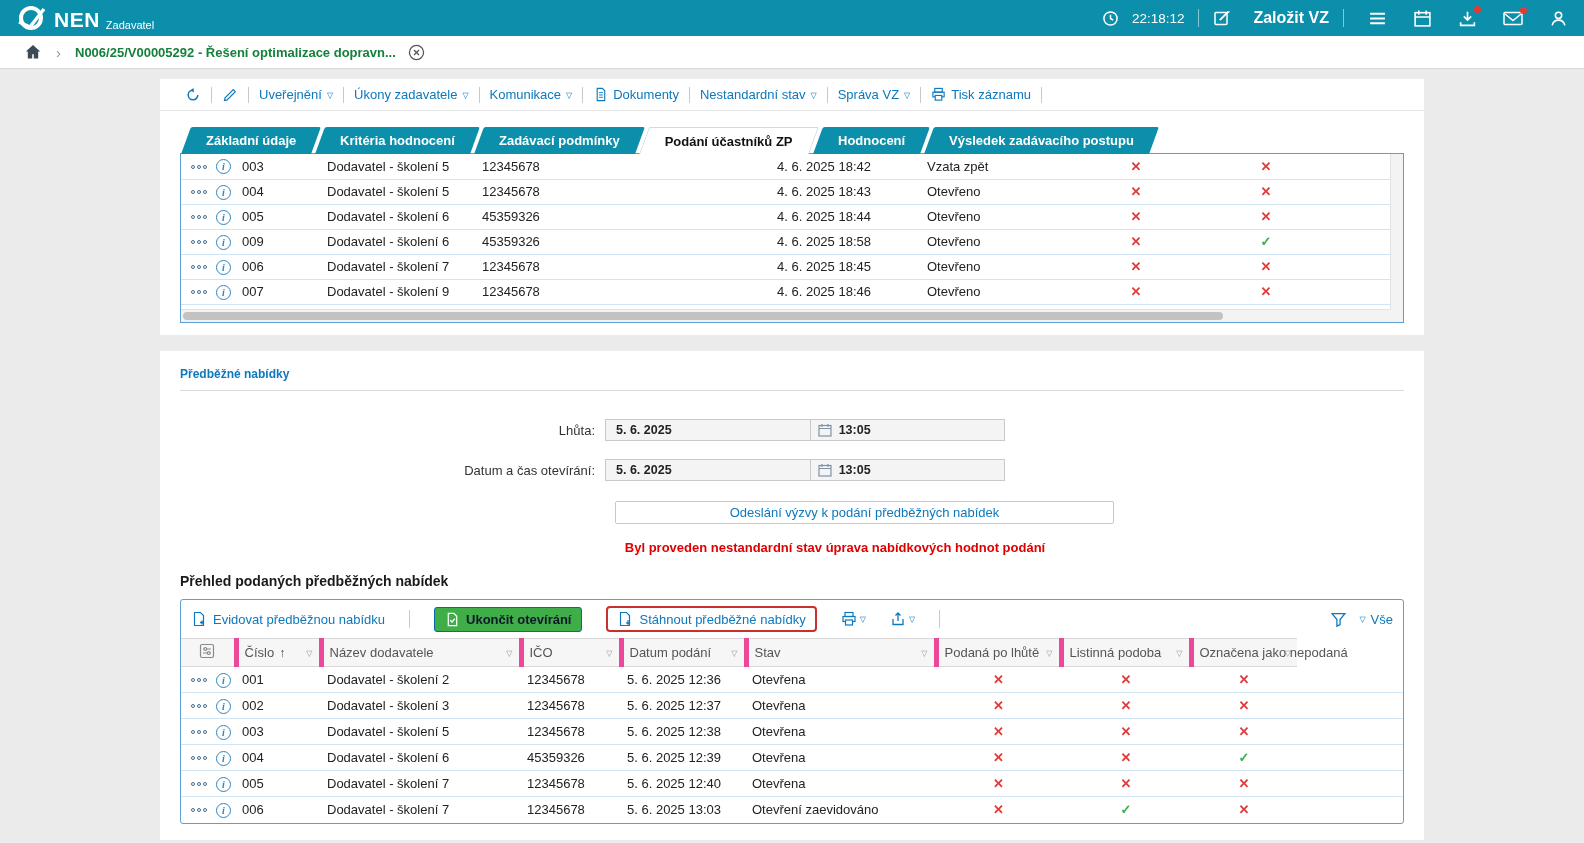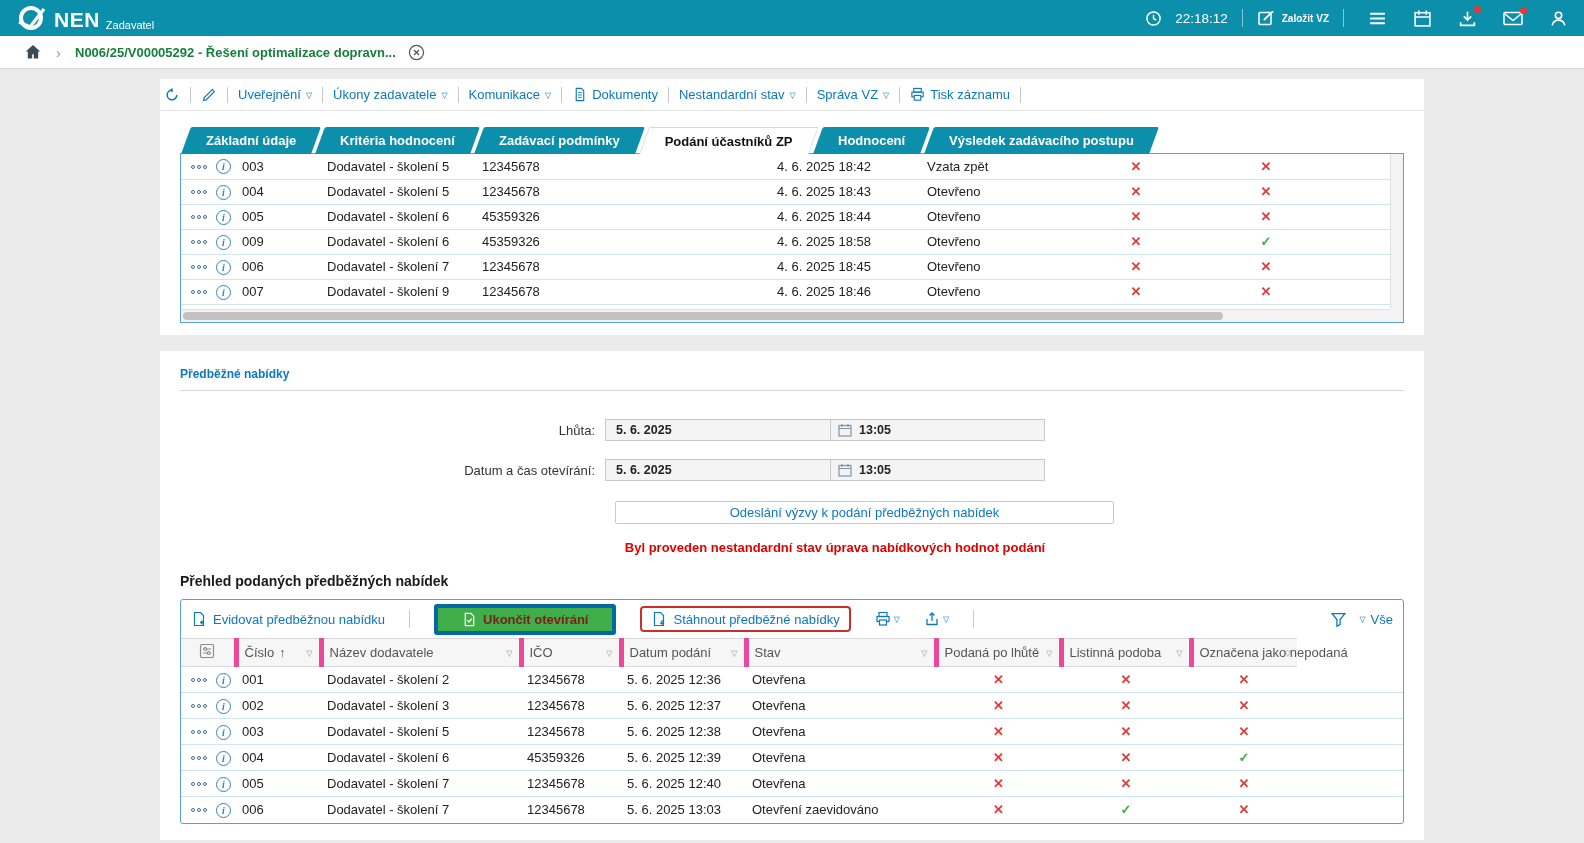--- a/index.html
+++ b/index.html
@@ -11,38 +11,38 @@
   
   .topbar{height:36px;background:var(--teal,#0b8fab);display:flex;align-items:center;padding:0 16px;position:relative;color:#fff}
   .tb-left{display:flex;align-items:flex-end;gap:8px}
   .logo-mark{width:30px;height:30px}
   .logo-text{font-size:21px;font-weight:bold;letter-spacing:.5px;line-height:26px}
   .logo-sub{font-size:11px;margin-left:-2px;line-height:16px}
   .tb-title{position:absolute;left:0;right:0;text-align:center;font-size:17px;font-weight:bold;letter-spacing:.6px;pointer-events:none}
   .tb-right{margin-left:auto;display:flex;align-items:center;gap:14px;z-index:1}
   .tb-time{display:flex;align-items:center;gap:13px;font-size:13.5px}
   .tb-sep{width:1px;height:18px;background:rgba(255,255,255,.5)}
-  .tb-createvz{display:flex;align-items:center;gap:7px;color:#fff;font-size:10px;font-weight:bold}
+  .tb-createvz{display:flex;align-items:center;gap:22px;color:#fff;font-size:16px;font-weight:bold}
   .tb-icons{display:flex;align-items:center;gap:26px;margin-left:10px}
   .tb-ic{position:relative;display:flex;color:#fff}
   .dot{position:absolute;top:-3px;right:-4px;width:7px;height:7px;border-radius:50%;background:#e53935}
 
   
   .crumbbar{height:33px;background:#fff;border-bottom:1px solid #d7d7d7;display:flex;align-items:center;padding:0 24px;gap:14px}
   .chev{color:#9a9a9a;font-size:15px}
   .crumb-item{display:flex;align-items:center;gap:12px;font-weight:bold;font-size:13px;color:#15803d}
   .crumb-close{display:flex}
 
   
   .block{width:1264px;margin:0 auto;background:#fff}
   .block1{margin-top:10px;padding-bottom:12px}
   .block2{margin-top:16px;padding:12px 20px 16px;min-height:475px}
 
   
-  .rec-toolbar{display:flex;align-items:center;height:32px;padding:0 4px;gap:10px;border-bottom:1px solid #e4e4e4}
+  .rec-toolbar{display:flex;align-items:center;height:32px;padding:0 25px;gap:10px;border-bottom:1px solid #e4e4e4}
   .rt-ic{color:var(--blue,#0c78bd);display:flex}
   .rt-sep{width:1px;height:16px;background:#c9c9c9}
   .rt-item{color:var(--blue,#0c78bd);font-size:13px;display:flex;align-items:center;gap:5px}
   .dd{font-size:8px;line-height:1;position:relative;top:1px}
 
   
   .tabs{display:flex;height:27px;margin:16px 0 -1px;padding-left:26px;position:relative;z-index:2}
   .tab{background:var(--teal,#0b8fab);color:#fff;font-weight:bold;font-size:13px;padding:0 20px;margin-right:4px;display:flex;align-items:center;transform:skewX(-20deg);border-radius:2px 2px 0 0}
   .tab .tl{transform:skewX(20deg);white-space:nowrap}
   .tab.active{background:#fff;color:#111;border:1px solid #c6dbec;border-bottom:none}
@@ -65,35 +65,35 @@
   .hscroll{position:absolute;left:0;right:13px;bottom:0;height:13px;background:#f3f3f3;border-top:1px solid #e2e2e2}
   .hthumb{position:absolute;left:2px;top:2px;height:8px;width:86%;background:#c2c2c2;border-radius:4px}
   .scorner{position:absolute;right:0;bottom:0;width:13px;height:13px;background:#f3f3f3}
 
   
   .sec-title{color:var(--blue,#0c78bd);font-size:12px;font-weight:bold;padding:4px 0 9px}
   .sec-rule{border-bottom:1px solid #d9d9d9}
   .form-row{display:flex;align-items:center;margin-top:18px}
   .form-row.first{margin-top:28px}
   .f-label{width:425px;text-align:right;padding-right:10px;color:#333}
-  .f-group{display:flex;width:440px}
+  .f-group{display:flex;width:400px}
   .f-box{height:22px;background:#f4f4f4;border:1px solid #c9c9c9;display:flex;align-items:center;font-weight:bold;font-size:12.5px;color:#222;cursor:pointer}
   .f-date{width:226px;padding-left:10px}
   .f-time{width:215px;margin-left:-1px;padding-left:7px;gap:7px}
   .send-row{margin-top:20px;padding-left:435px}
   .send-btn{display:flex;width:499px;height:23px;align-items:center;justify-content:center;border:1px solid #c9c9c9;border-radius:2px;background:#fff;color:var(--blue,#0c78bd);font-size:13px}
   .warn{width:440px;margin:16px 0 0 435px;text-align:center;color:var(--warn,#e00000);font-weight:bold;font-size:13px}
   .ov-title{margin-top:18px;font-size:14px;font-weight:bold;color:#1a1a1a}
 
   
   .panel{margin-top:10px;border:1px solid var(--pborder,#5ba0d0);border-radius:3px;background:#fff;overflow:hidden}
   .p-toolbar{display:flex;align-items:center;height:38px;padding:0 10px;gap:24px}
   .pt-link{color:var(--blue,#0c78bd);font-size:13px;display:flex;align-items:center;gap:6px}
   .pt-sep{width:1px;height:18px;background:#c9c9c9}
-  .pt-green{background:var(--green,#3fae49);border:4px solid #0369a1;border-radius:3px;color:#7f1d1d;font-weight:bold;font-size:13px;display:flex;align-items:center;gap:6px;padding:4px 24px}
+  .pt-green{background:var(--green,#3fae49);border:1px solid #0369a1;border-radius:3px;color:#0f172a;font-weight:bold;font-size:13px;display:flex;align-items:center;gap:6px;padding:4px 10px}
   .hl{border:2px solid var(--hl,#c9302c);border-radius:4px;padding:3px 9px;display:flex;align-items:center}
   .pt-iconbtn{color:var(--blue,#0c78bd);display:flex;align-items:center;gap:3px}
   .pt-right{margin-left:auto;display:flex;align-items:center;gap:12px}
   .pt-vse{display:flex;align-items:center;gap:5px;color:var(--blue,#0c78bd);font-size:13px}
   .lower thead th{height:28px;background:#f6f6f6;border-top:1px solid #d9d9d9;border-bottom:1px solid #d9d9d9;font-weight:normal;color:#555;font-size:13px;text-align:left;padding:0 6px;position:relative;white-space:nowrap}
   .lower thead th + th{border-left:5px solid #ec4899}
   .th-ic{text-align:center!important}
   .th-ic span{display:inline-block;cursor:pointer}
   .fdd{position:absolute;right:6px;top:50%;transform:translateY(-50%);font-size:8px;color:#9a9a9a}
   .sort{color:#444;font-weight:bold;margin-left:5px;font-size:12px}

